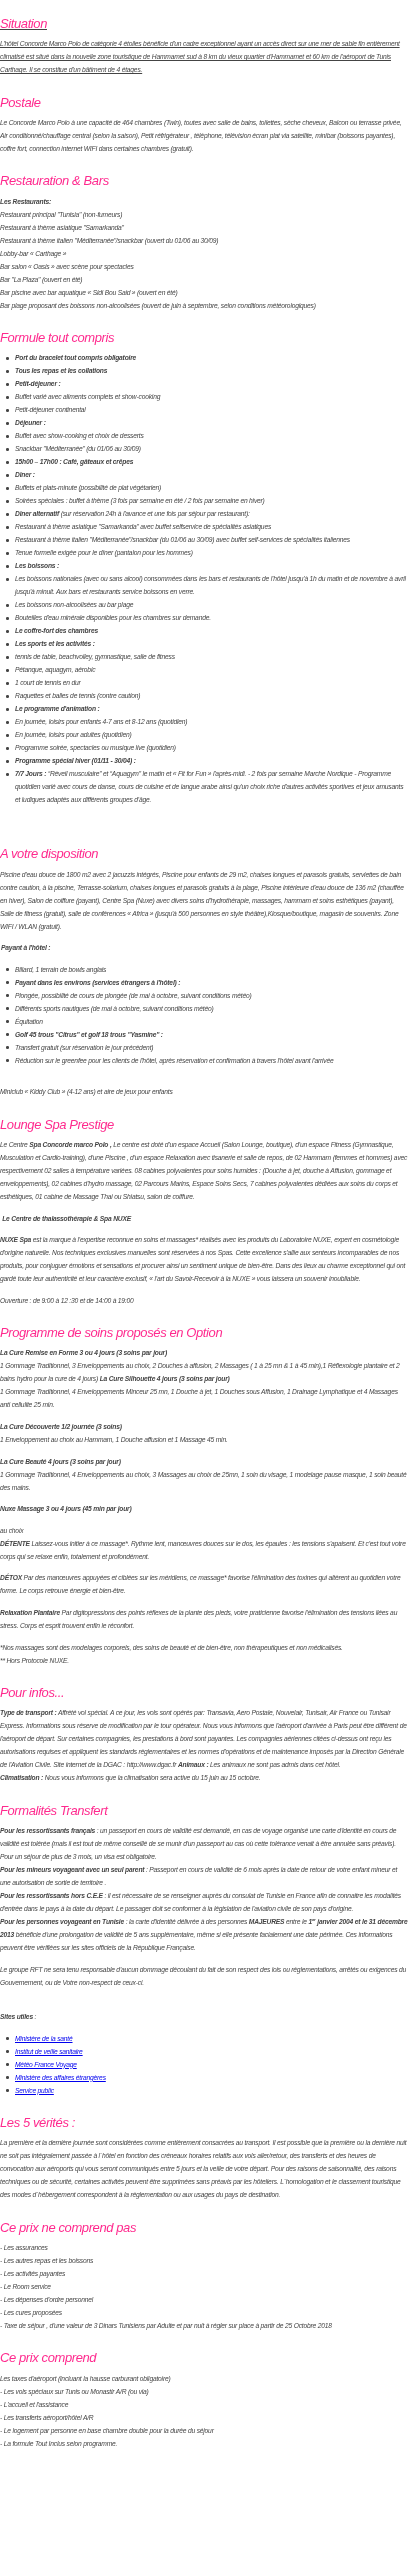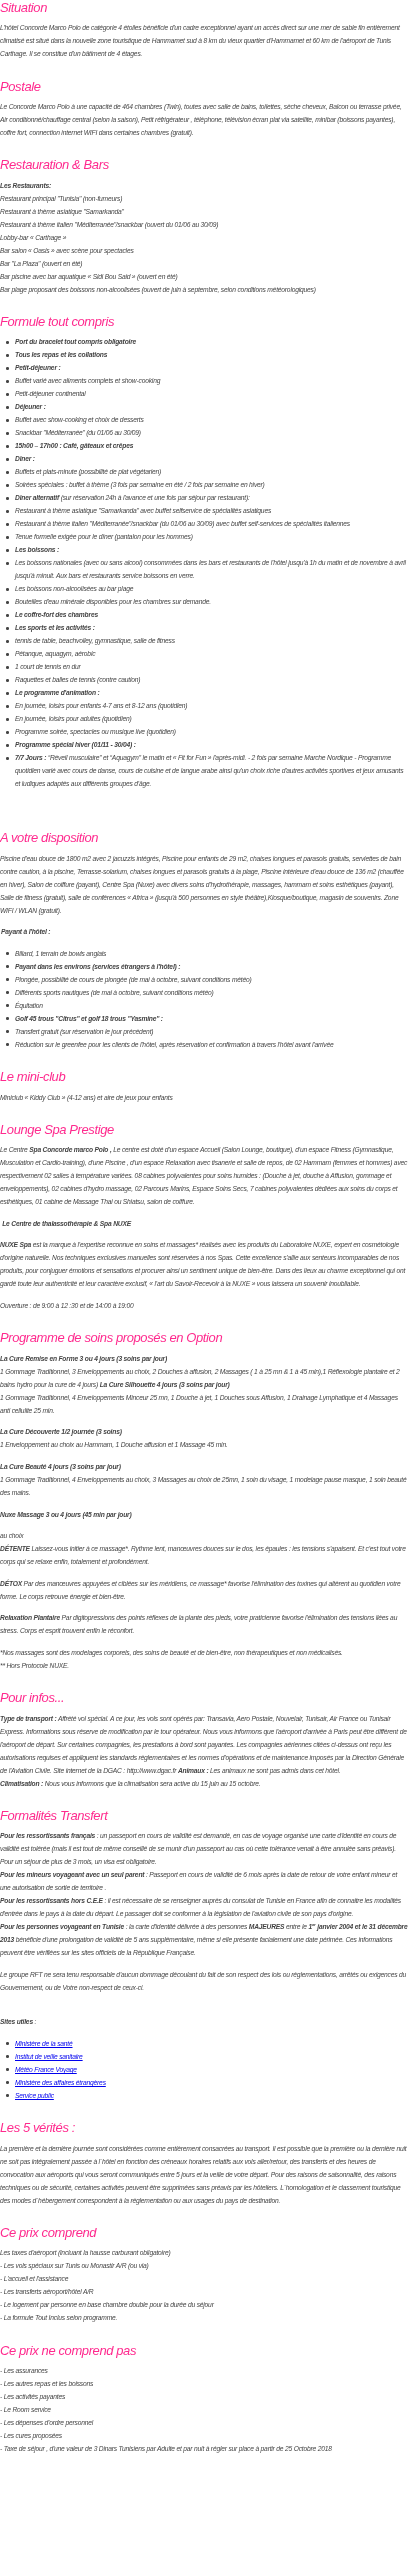--- a/index.html
+++ b/index.html
@@ -18,21 +18,21 @@
     font-family: "Liberation Sans", sans-serif;
     font-style: italic;
     font-weight: normal;
     font-size: 13px;
     letter-spacing: -0.4px;
     line-height: 16px;
     margin: 0 0 5.4px 0;
   }
   p { margin: 0; }
   section { margin-bottom: 18.3px; }
-  .sec-situation { padding-top: 0; }
+  .sec-situation { padding-top: 16px; text-decoration: underline; }
   ul { margin: 4.3px 0 0 0; padding: 0 0 0 15px; list-style: none; }
   ul li { position: relative; }
   ul li::before {
     content: "";
     position: absolute;
     left: -8.6px;
     top: 5.4px;
     width: 2.7px; height: 2.7px;
     border-radius: 50%;
     background: #444444;
@@ -123,21 +123,20 @@
         <li><span>Plongée, possibilité de cours de plongée (de mai à octobre, suivant conditions météo)</span></li>
         <li><span>Différents sports nautiques (de mai à octobre, suivant conditions météo)</span></li>
         <li><span>Équitation</span></li>
         <li><b>Golf 45 trous "Citrus" et golf 18 trous "Yasmine" :</b></li>
         <li><span>Transfert gratuit (sur réservation le jour précédent)</span></li>
         <li><span>Réduction sur le greenfee pour les clients de l'hôtel, après réservation et confirmation à travers l'hôtel avant l'arrivée</span></li>
       </ul>
   </section>
 
   <section>
-    <h2>Le mini-club</h2>
     <p>Miniclub « Kiddy Club » (4-12 ans) et aire de jeux pour enfants</p>
   </section>
 
   <section>
     <h2>Lounge Spa Prestige</h2>
     <p><span>Le Centre </span><b>Spa Concorde marco Polo ,</b><span> Le centre est doté d'un espace Accueil (Salon Lounge, boutique), d'un espace Fitness (Gymnastique, Musculation et Cardio-training), d'une Piscine , d'un espace Relaxation avec tisanerie et salle de repos, de 02 Hammam (femmes et hommes) avec respectivement 02 salles à température variées. 08 cabines polyvalentes pour soins humides : (Douche à jet, douche à Affusion, gommage et enveloppements), 02 cabines d'hydro massage, 02 Parcours Marins, Espace Soins Secs, 7 cabines polyvalentes dédiées aux soins du corps et esthétiques, 01 cabine de Massage Thai ou Shiatsu, salon de coiffure.</span></p>
     <p class="b mt" style="padding-left:2.2px">Le Centre de  thalassothérapie &amp; Spa NUXE</p>
     <p class="mt"><b>NUXE Spa</b><span> est la marque à l'expertise reconnue en soins et massages* réalisés avec les produits du Laboratoire NUXE, expert en cosmétologie d'origine naturelle. Nos techniques exclusives manuelles sont réservées à nos Spas. Cette excellence s'allie aux senteurs incomparables de nos produits, pour conjuguer émotions et sensations et procurer ainsi un sentiment unique de bien-être. Dans des lieux au charme exceptionnel qui ont gardé toute leur authenticité et leur caractère exclusif, « l'art du Savoir-Recevoir à la NUXE » vous laissera un souvenir inoubliable.</span></p>
     <p class="mt">Ouverture : de 9:00 à 12 :30 et de 14:00 à 19:00</p>
   </section>
@@ -183,38 +182,38 @@
         <li><a class="link" href="#">Service public</a></li>
       </ul>
   </section>
 
   <section>
     <h2>Les 5 vérités :</h2>
     <p>La première et la dernière journée sont considérées comme entièrement consacrées au transport. Il est possible que la première ou la dernière nuit ne soit pas intégralement passée à l´hôtel en fonction des créneaux horaires relatifs aux vols aller/retour, des transferts et des heures de convocation aux aéroports qui vous seront communiqués entre 5 jours et la veille de votre départ. Pour des raisons de saisonnalité, des raisons techniques ou de sécurité, certaines activités peuvent être supprimées sans préavis par les hôteliers. L´homologation et le classement touristique des modes d´hébergement correspondent à la réglementation ou aux usages du pays de destination.</p>
   </section>
 
   <section>
-    <h2>Ce prix comprend</h2>
-    <div id="comprend-lines">
-        <p>Les taxes d'aéroport (incluant la hausse carburant obligatoire)</p>
-        <p>- Les vols spéciaux sur Tunis ou Monastir A/R (ou via)</p>
-        <p>- L'accueil et l'assistance</p>
-        <p>- Les transferts aéroport/hôtel A/R</p>
-        <p>- Le logement par personne en base chambre double pour la durée du séjour</p>
-        <p>- La formule Tout Inclus selon programme.</p>
-      </div>
-  </section>
-
-  <section>
     <h2>Ce prix ne comprend pas</h2>
     <div id="ne-comprend-lines">
         <p>- Les assurances</p>
         <p>- Les autres repas et les boissons</p>
         <p>- Les activités payantes</p>
         <p>- Le Room service</p>
         <p>- Les dépenses d'ordre personnel</p>
         <p>- Les cures proposées</p>
         <p>- Taxe de séjour , d'une valeur de 3 Dinars Tunisiens par Adulte et par nuit à régler sur place à partir de 25 Octobre 2018</p>
       </div>
   </section>
 
+  <section>
+    <h2>Ce prix comprend</h2>
+    <div id="comprend-lines">
+        <p>Les taxes d'aéroport (incluant la hausse carburant obligatoire)</p>
+        <p>- Les vols spéciaux sur Tunis ou Monastir A/R (ou via)</p>
+        <p>- L'accueil et l'assistance</p>
+        <p>- Les transferts aéroport/hôtel A/R</p>
+        <p>- Le logement par personne en base chambre double pour la durée du séjour</p>
+        <p>- La formule Tout Inclus selon programme.</p>
+      </div>
+  </section>
+
 </div>
 
 
 </body></html>

